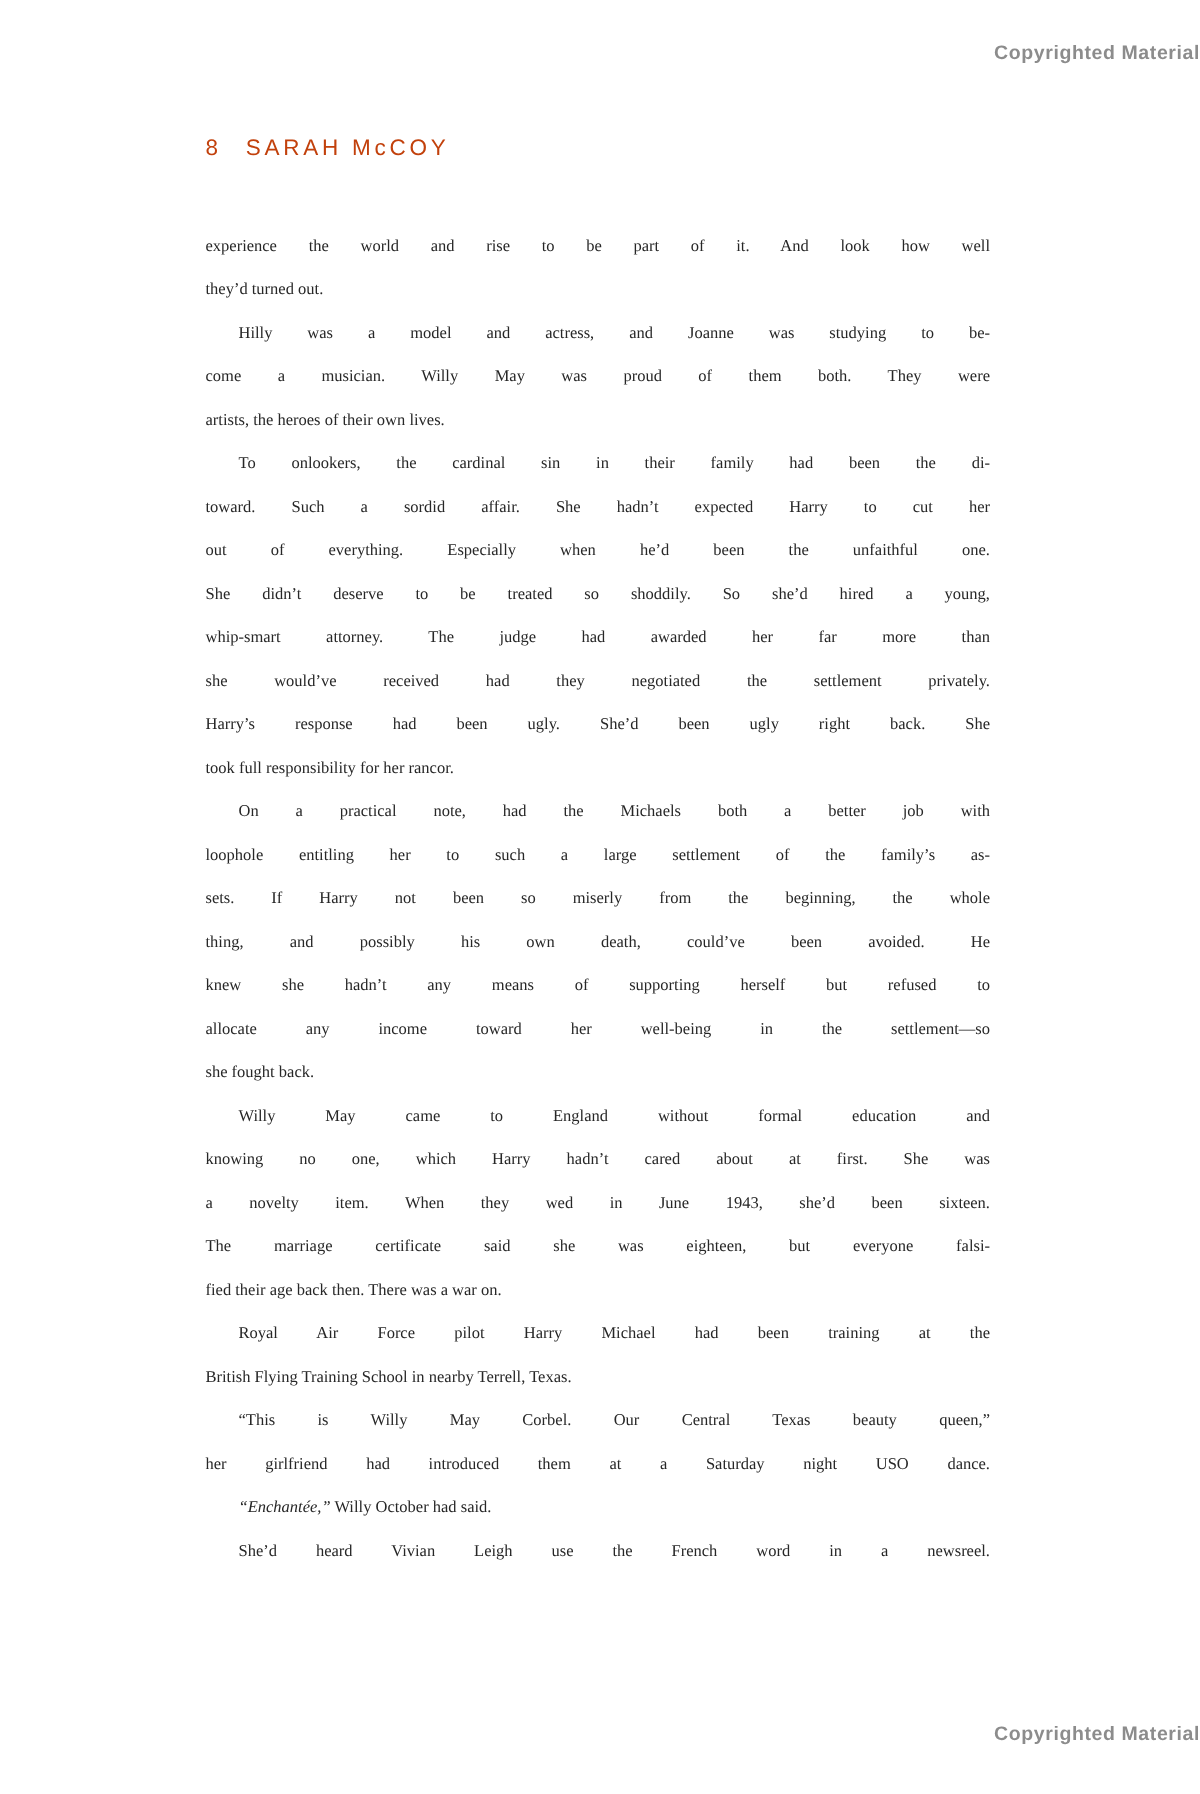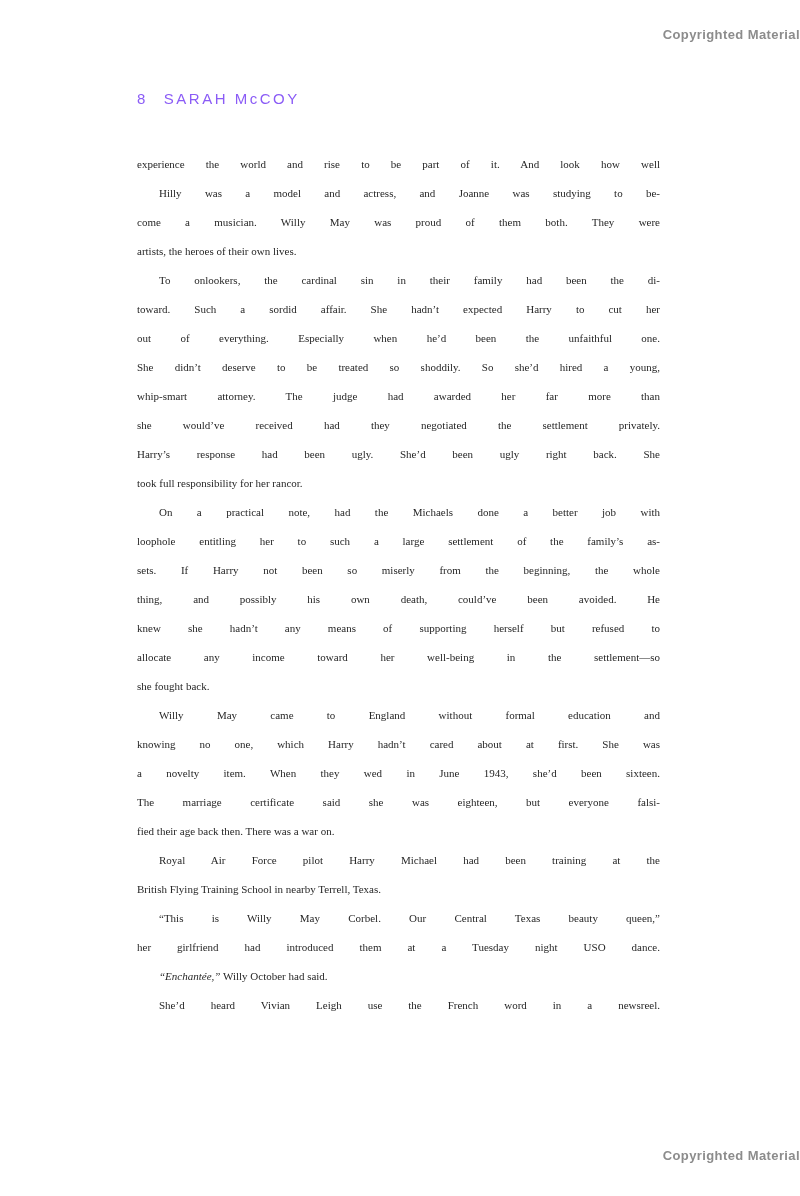--- a/index.html
+++ b/index.html
@@ -30,21 +30,21 @@
   .copyright.bottom { top: 1148px; }
 
   .running-header {
     position: absolute;
     left: 137px;
     top: 90px;
     font-family: "Liberation Sans", sans-serif;
     font-size: 15px;
     font-weight: 400;
     letter-spacing: 2.5px;
-    color: #8b5cf6;
+    color: #c2410c;
     white-space: nowrap;
   }
   .running-header .pagenum { margin-right: 16px; }
 
   .body-text {
     position: absolute;
     left: 137px;
     top: 150px;
     width: 523px;
     font-size: 11px;
@@ -74,59 +74,60 @@
 
   <div class="copyright top">Copyrighted Material</div>
 
   <div class="running-header">
     <span class="pagenum">8</span><span class="author">SARAH McCOY</span>
   </div>
 
   <div class="body-text">
       <div class="para">
         <div class="line first"><span>experience the world and rise to be part of it. And look how well</span></div>
+        <div class="line last"><span>they’d turned out.</span></div>
       </div>
       <div class="para indent">
         <div class="line first"><span>Hilly was a model and actress, and Joanne was studying to be-</span></div>
         <div class="line"><span>come a musician. Willy May was proud of them both. They were</span></div>
         <div class="line last"><span>artists, the heroes of their own lives.</span></div>
       </div>
       <div class="para indent">
         <div class="line first"><span>To onlookers, the cardinal sin in their family had been the di-</span></div>
         <div class="line"><span>toward. Such a sordid affair. She hadn’t expected Harry to cut her</span></div>
         <div class="line"><span>out of everything. Especially when he’d been the unfaithful one.</span></div>
         <div class="line"><span>She didn’t deserve to be treated so shoddily. So she’d hired a young,</span></div>
         <div class="line"><span>whip-smart attorney. The judge had awarded her far more than</span></div>
         <div class="line"><span>she would’ve received had they negotiated the settlement privately.</span></div>
         <div class="line"><span>Harry’s response had been ugly. She’d been ugly right back. She</span></div>
         <div class="line last"><span>took full responsibility for her rancor.</span></div>
       </div>
       <div class="para indent">
-        <div class="line first"><span>On a practical note, had the Michaels done a better job with</span></div>
+        <div class="line first"><span>On a practical note, had the Michaels both a better job with</span></div>
         <div class="line"><span>loophole entitling her to such a large settlement of the family’s as-</span></div>
         <div class="line"><span>sets. If Harry not been so miserly from the beginning, the whole</span></div>
         <div class="line"><span>thing, and possibly his own death, could’ve been avoided. He</span></div>
         <div class="line"><span>knew she hadn’t any means of supporting herself but refused to</span></div>
         <div class="line"><span>allocate any income toward her well-being in the settlement—so</span></div>
         <div class="line last"><span>she fought back.</span></div>
       </div>
       <div class="para indent">
         <div class="line first"><span>Willy May came to England without formal education and</span></div>
         <div class="line"><span>knowing no one, which Harry hadn’t cared about at first. She was</span></div>
         <div class="line"><span>a novelty item. When they wed in June 1943, she’d been sixteen.</span></div>
         <div class="line"><span>The marriage certificate said she was eighteen, but everyone falsi-</span></div>
         <div class="line last"><span>fied their age back then. There was a war on.</span></div>
       </div>
       <div class="para indent">
         <div class="line first"><span>Royal Air Force pilot Harry Michael had been training at the</span></div>
         <div class="line last"><span>British Flying Training School in nearby Terrell, Texas.</span></div>
       </div>
       <div class="para indent">
         <div class="line first"><span>“This is Willy May Corbel. Our Central Texas beauty queen,”</span></div>
-        <div class="line last fill"><span>her girlfriend had introduced them at a Tuesday night USO dance.</span></div>
+        <div class="line last fill"><span>her girlfriend had introduced them at a Saturday night USO dance.</span></div>
       </div>
       <div class="para indent">
         <div class="line first last"><span class="it">“Enchantée,”</span><span> Willy October had said.</span></div>
       </div>
       <div class="para indent">
         <div class="line first last fill"><span>She’d heard Vivian Leigh use the French word in a newsreel.</span></div>
       </div>
     </div>
 
   <div class="copyright bottom">Copyrighted Material</div>

